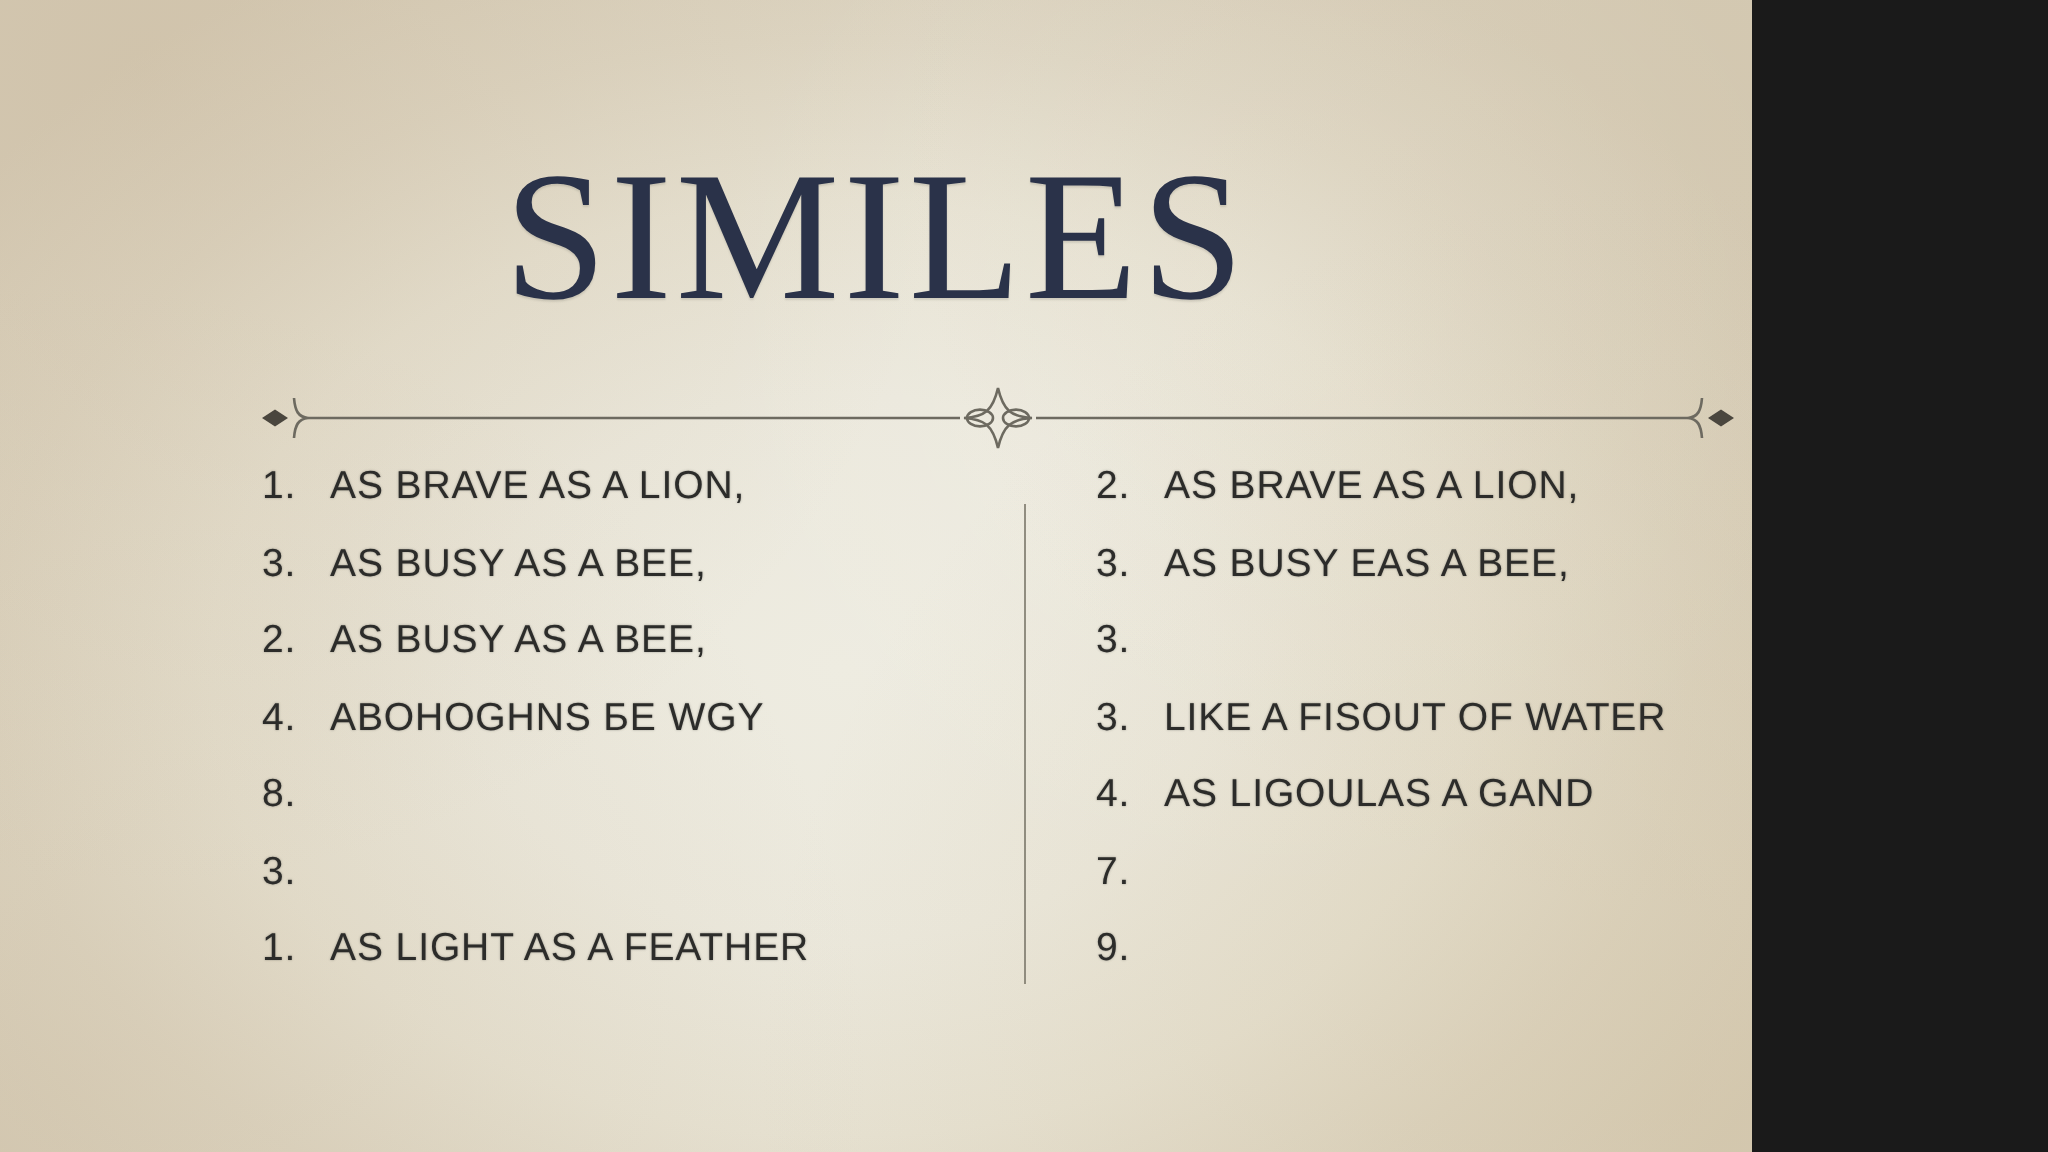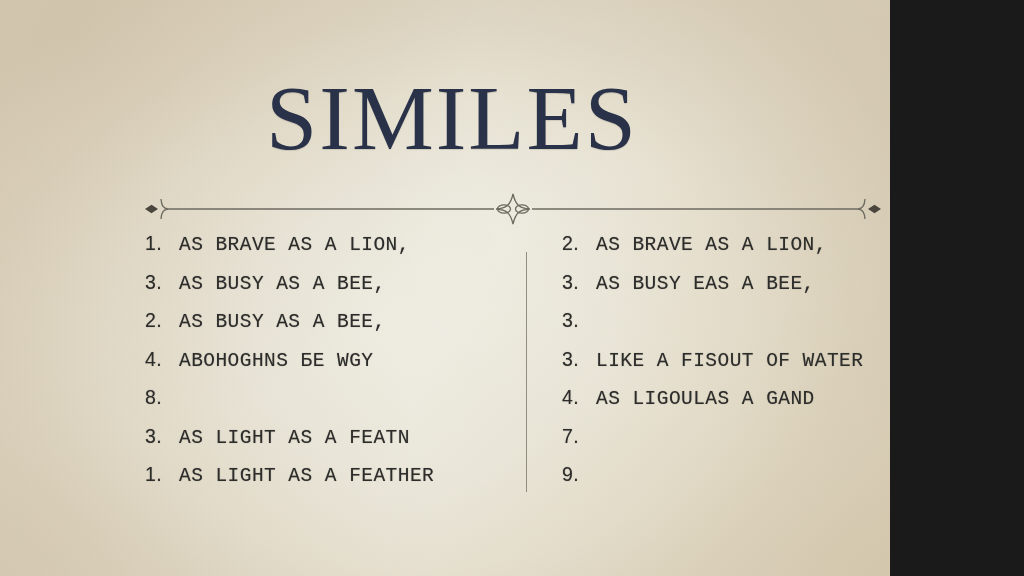--- a/index.html
+++ b/index.html
@@ -16,21 +16,20 @@
     font-family: "Liberation Sans", sans-serif;
     
     background:
       radial-gradient(ellipse 62% 70% at 48% 58%,
         #eeece1 0%,
         #ebe8dc 34%,
         #e6e1d1 58%,
         #ddd5c2 78%,
         #d6ccb7 100%),
       linear-gradient(135deg, #d9cfba 0%, #ece9de 45%, #e8e2d0 100%);
-    padding-left: 14px;
   }
 
   
   #stage::before {
     content: "";
     position: absolute;
     inset: 0;
     pointer-events: none;
     background:
       radial-gradient(circle at 8% 6%, rgba(196,176,146,0.30) 0%, rgba(196,176,146,0) 42%),
@@ -106,21 +105,21 @@
     font-size: 19.5px;
     letter-spacing: 0.45px;
     white-space: nowrap;
     text-shadow: 0 0 1.1px rgba(60,60,55,0.45);
   }
   .num {
     width: 34px;
     flex: 0 0 34px;
     text-align: left;
   }
-  .txt { flex: 1 1 auto; font-family: Liberation Mono, monospace; }
+  .txt { flex: 1 1 auto; }
 </style>
 </head>
 <body>
 
 <div id="stage">
   <div id="content">
 
     <div class="title">SIMILES</div>
 
     <div class="divider">
@@ -161,21 +160,20 @@
         </div>
         <div class="row">
           <span class="num">4.</span>
           <span class="txt">ABOHOGHNS БE WGY</span>
         </div>
         <div class="row">
           <span class="num">8.</span>
         </div>
         <div class="row">
           <span class="num">3.</span>
-          <span class="txt">AS LIGHT AS A FEATN</span>
         </div>
         <div class="row">
           <span class="num">1.</span>
           <span class="txt">AS LIGHT AS A FEATHER</span>
         </div>
       </div>
 
       <div class="col col-right">
         <div class="row">
           <span class="num">2.</span>

